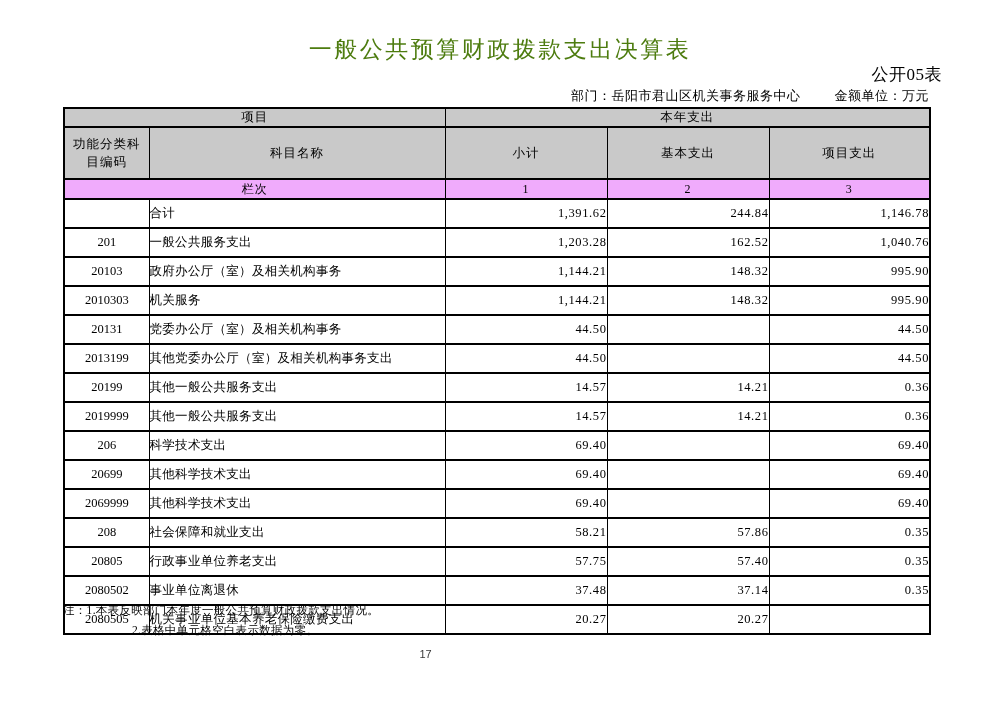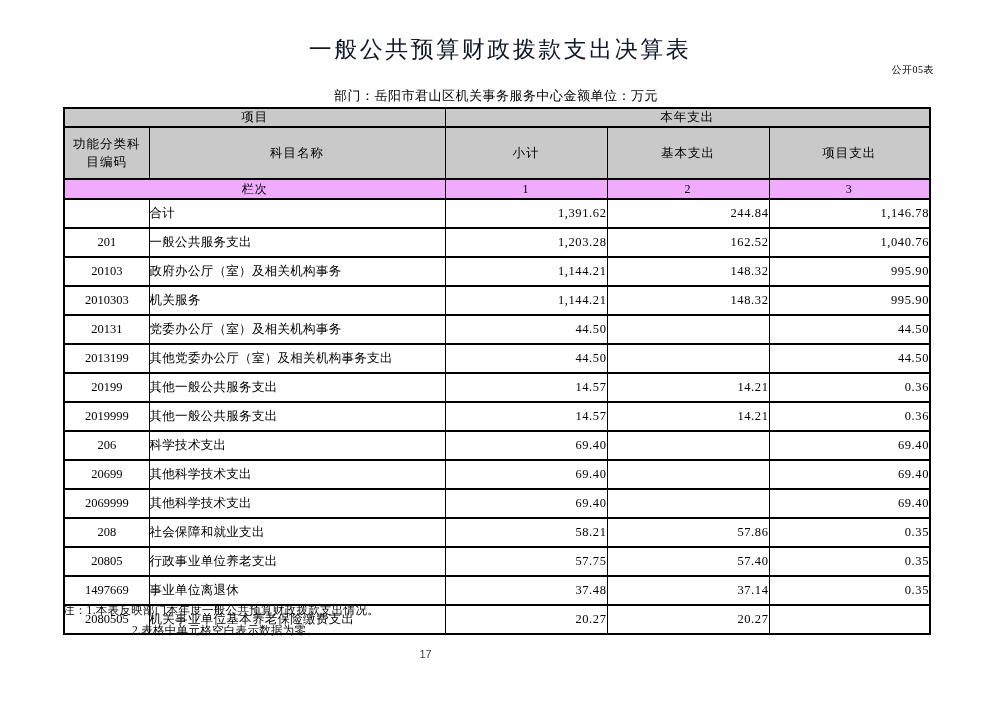--- a/index.html
+++ b/index.html
@@ -21,39 +21,40 @@
     background: #ffffff;
   }
   .title {
     position: absolute;
     top: 34px;
     left: 0;
     width: 1000px;
     text-align: center;
     font-size: 23px;
     letter-spacing: 2.5px;
-    color: #0f172a;
+    color: #4d7c0f;
     white-space: nowrap;
   }
   .table-code {
     position: absolute;
     top: 63px;
-    right: 66px;
-    font-size: 10px;
+    right: 58px;
+    font-size: 17px;
     letter-spacing: 0.5px;
   }
   .meta {
     position: absolute;
     top: 87px;
     left: 63px;
     width: 866px;
     display: flex;
-    justify-content: center;
+    justify-content: flex-end;
     font-size: 13px;
     letter-spacing: 0.5px;
+    gap: 34px;
   }
   table.budget {
     position: absolute;
     top: 107px;
     left: 63px;
     width: 866px;
     border-collapse: collapse;
     table-layout: fixed;
     border: 2px solid #000;
     padding-left: 21px;
@@ -247,21 +248,21 @@
       <td class="c-num">0.35</td>
     </tr>
         <tr>
       <td class="c-code">20805</td>
       <td class="c-name">行政事业单位养老支出</td>
       <td class="c-num">57.75</td>
       <td class="c-num">57.40</td>
       <td class="c-num">0.35</td>
     </tr>
         <tr>
-      <td class="c-code">1497669</td>
+      <td class="c-code">2080502</td>
       <td class="c-name">事业单位离退休</td>
       <td class="c-num">37.48</td>
       <td class="c-num">37.14</td>
       <td class="c-num">0.35</td>
     </tr>
         <tr>
       <td class="c-code">2080505</td>
       <td class="c-name">机关事业单位基本养老保险缴费支出</td>
       <td class="c-num">20.27</td>
       <td class="c-num">20.27</td>

